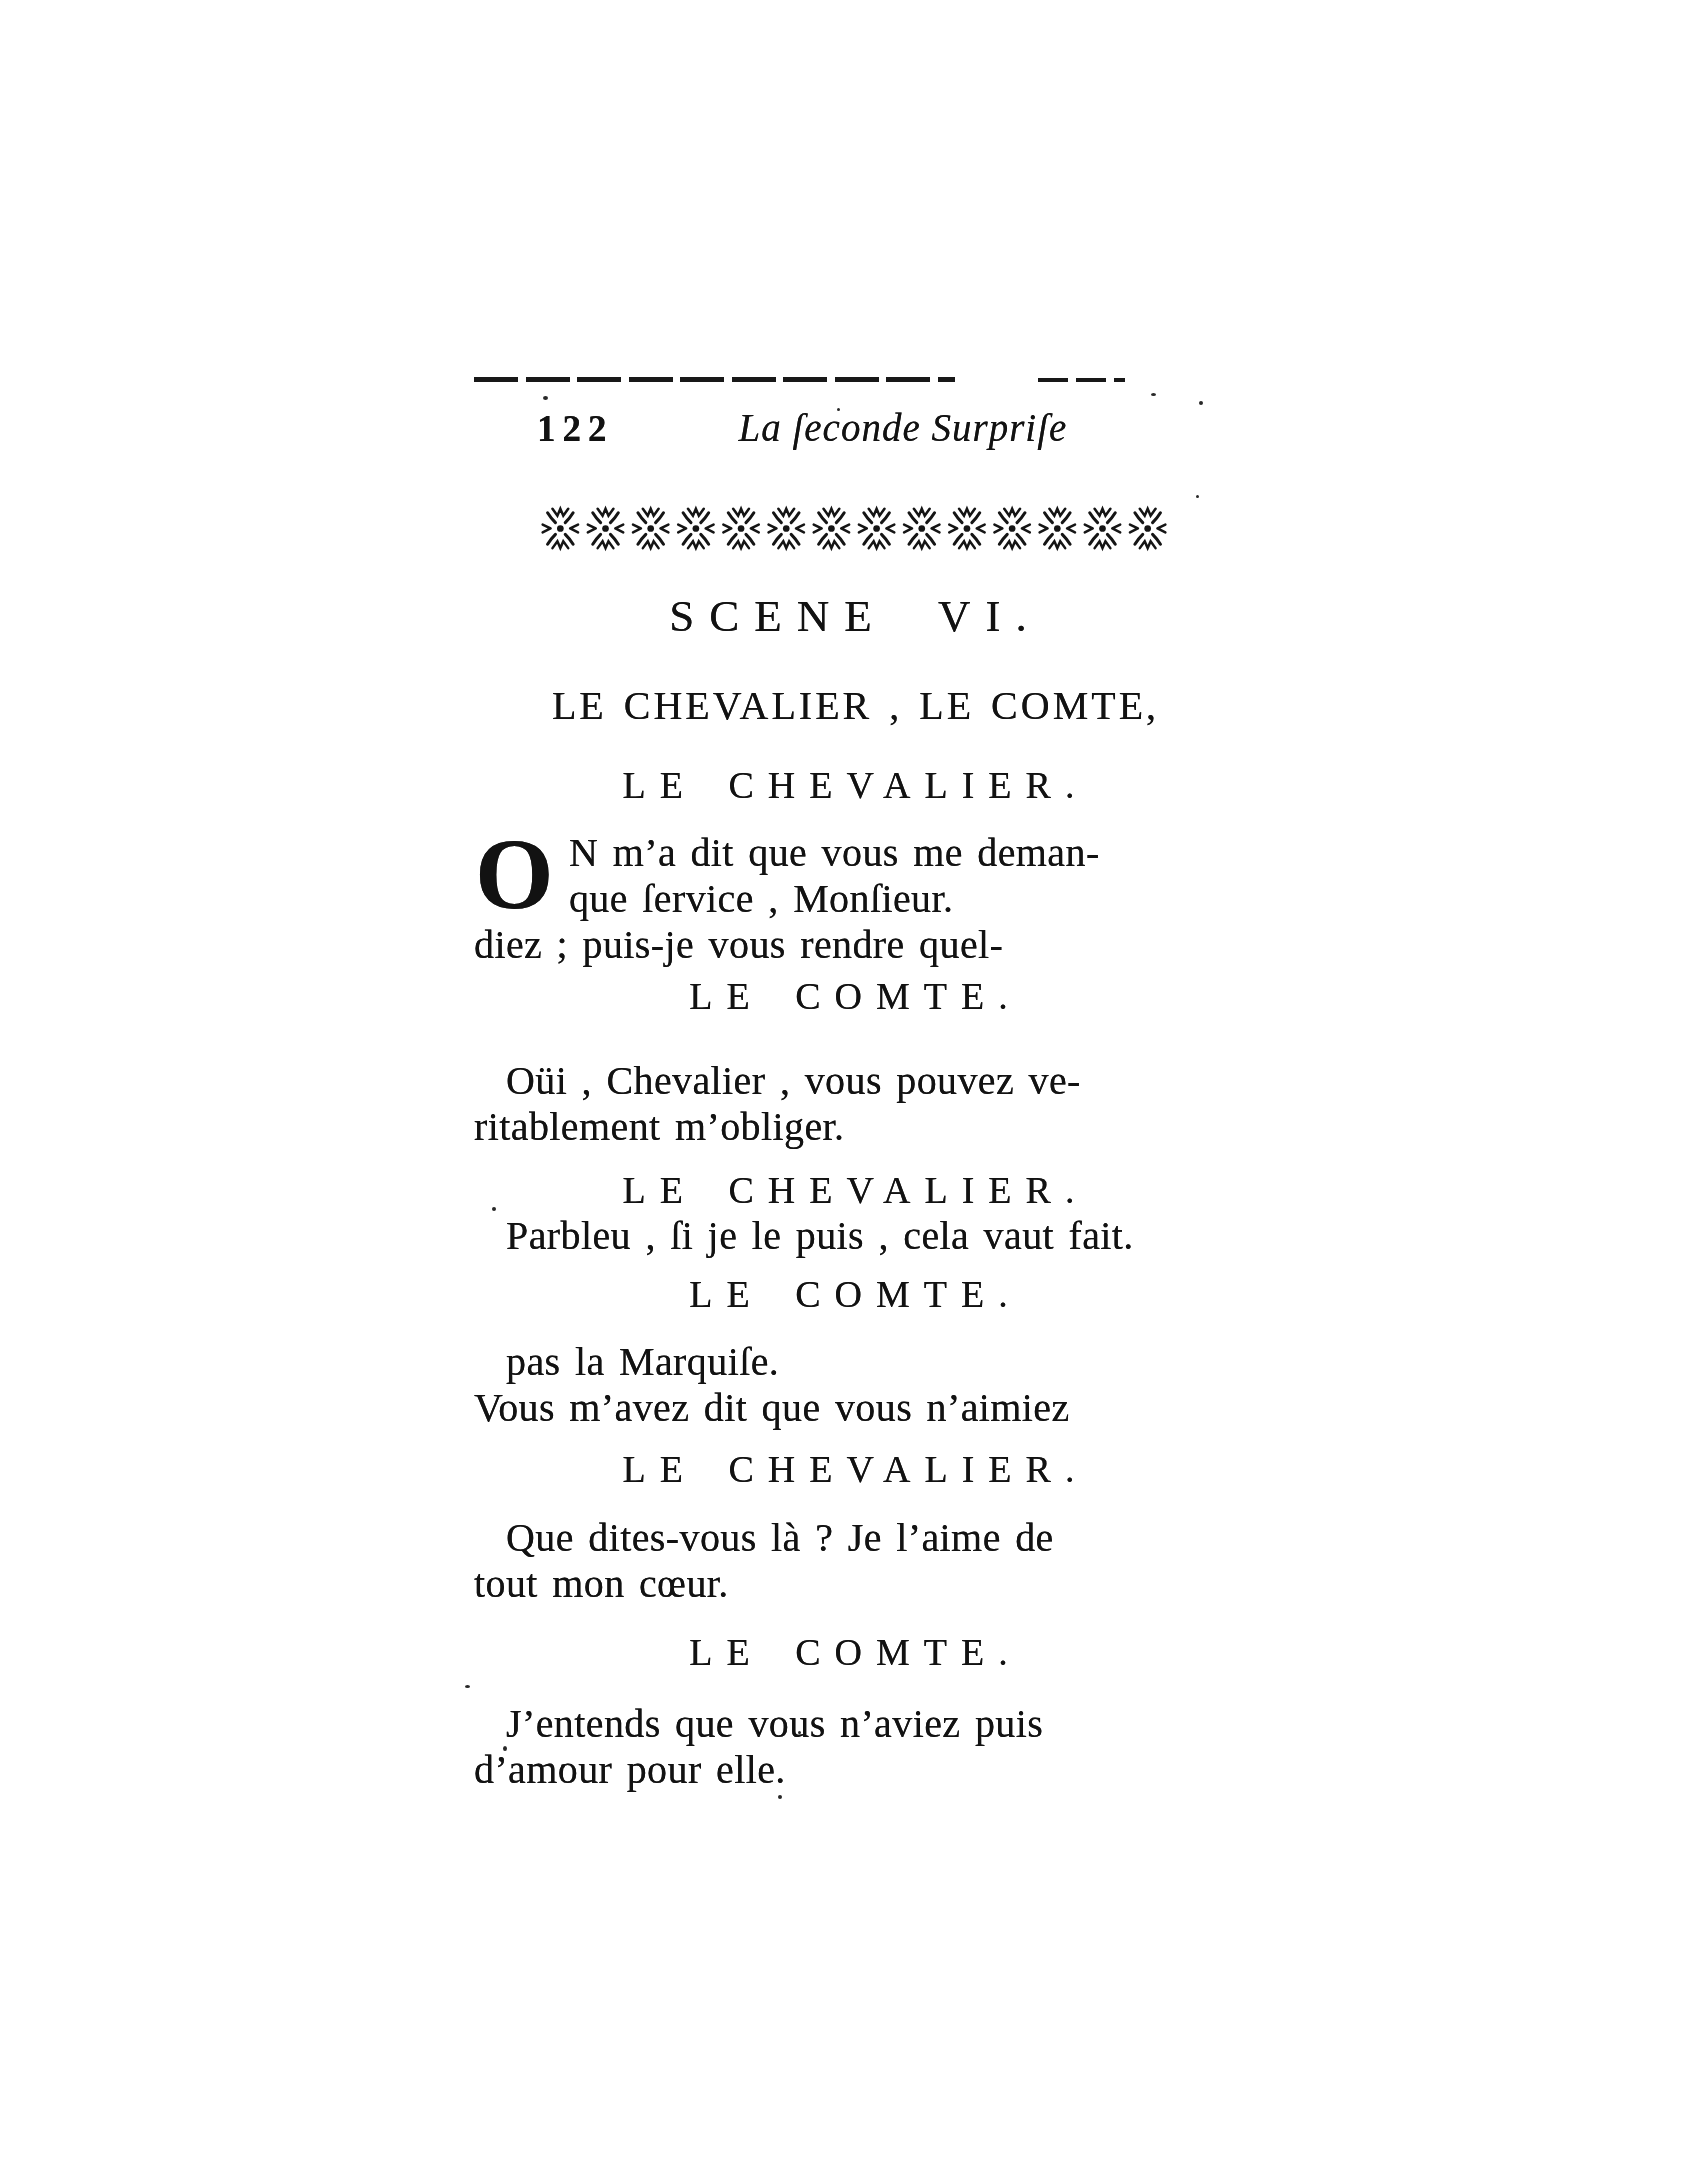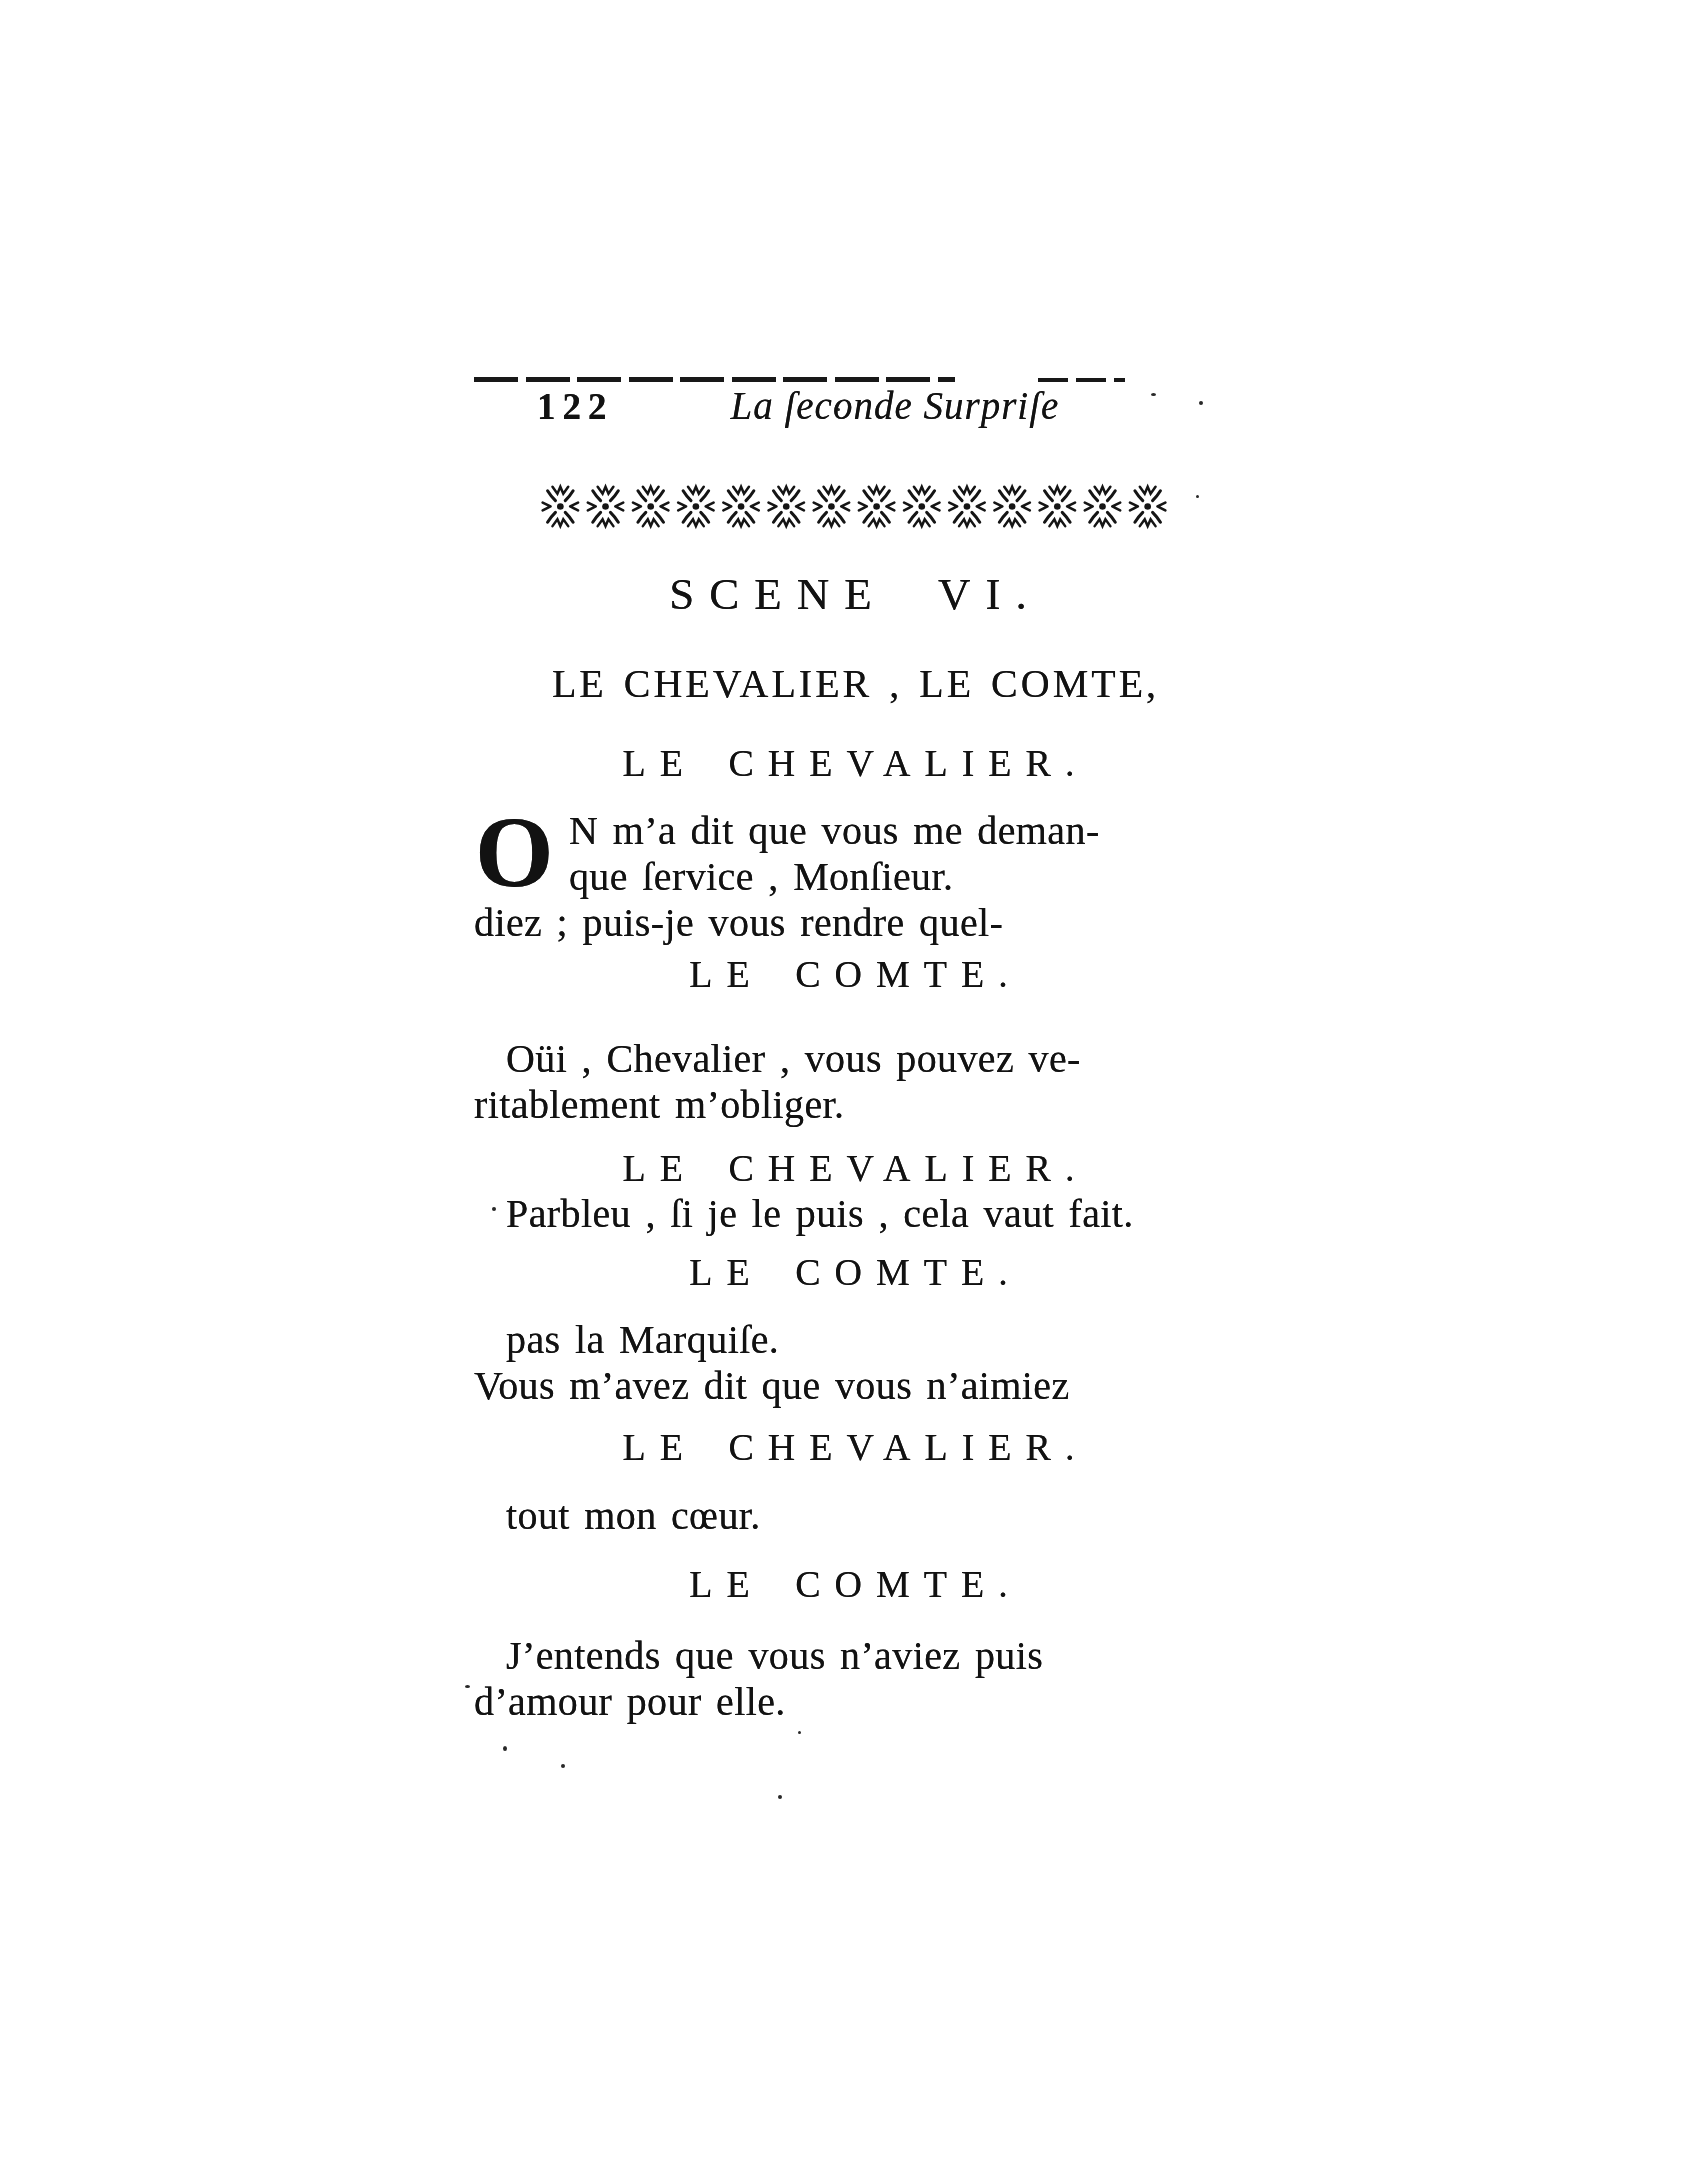--- a/index.html
+++ b/index.html
@@ -17,21 +17,21 @@
   .rule .seg1 {
     width:481px; height:5px;
     background:repeating-linear-gradient(90deg,#181818 0 44px,transparent 44px 52px,#181818 52px 96px,transparent 96px 103px);
   }
   .rule .gap1 { width:83px; }
   .rule .seg2 {
     width:87px; height:4px;
     background:repeating-linear-gradient(90deg,#181818 0 30px,transparent 30px 38px);
   }
 
-  .header { display:flex; align-items:baseline; line-height:46px; }
+  .header { margin-top:22px; display:flex; align-items:baseline; line-height:46px;gap:8px; }
   .pagenum { margin-left:63px; font-size:37px; font-weight:bold; letter-spacing:7px; }
   .running-title { margin-left:117px; font-size:39px; font-style:italic; letter-spacing:1px; }
 
   .ornaments { margin-top:48px; margin-left:61px; width:639px; height:55px; }
 
   .scene-title {
     margin-top:36px; margin-left:63px; text-align:center;
     font-size:45px; font-weight:normal; line-height:50px;
     letter-spacing:15px; word-spacing:26px; white-space:nowrap;
   }
@@ -139,20 +139,21 @@
     </div>
 
     <div class="speaker" style="margin-top:13px">LE COMTE.</div>
     <div class="speech indent" style="margin-top:23px">
       <span class="line">pas la Marquiſe.</span>
       <span class="line">Vous m’avez dit que vous n’aimiez</span>
     </div>
 
     <div class="speaker" style="margin-top:16px">LE CHEVALIER.</div>
     <div class="speech indent" style="margin-top:24px">
+      <span class="line">Que dites-vous là ? Je l’aime de</span>
       <span class="line">tout mon cœur.</span>
     </div>
 
     <div class="speaker" style="margin-top:23px">LE COMTE.</div>
     <div class="speech indent" style="margin-top:27px">
       <span class="line">J’entends que vous n’aviez puis</span>
       <span class="line">d’amour pour elle.</span>
     </div>
 
   </div>

